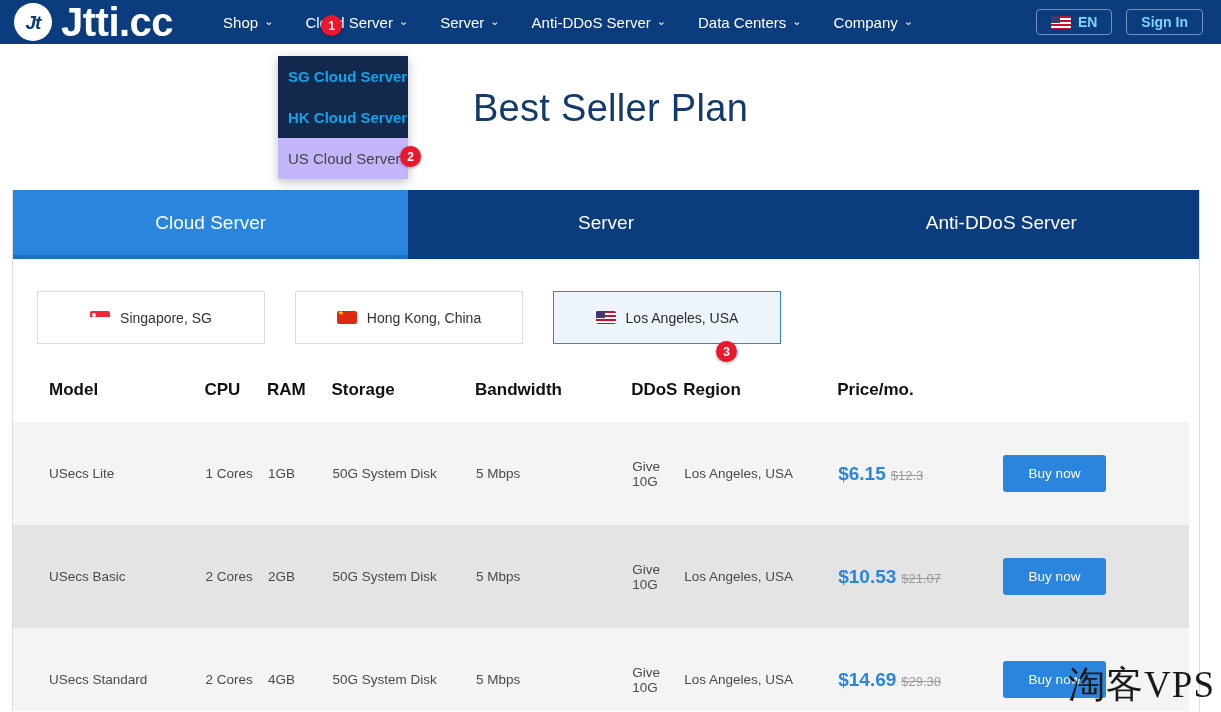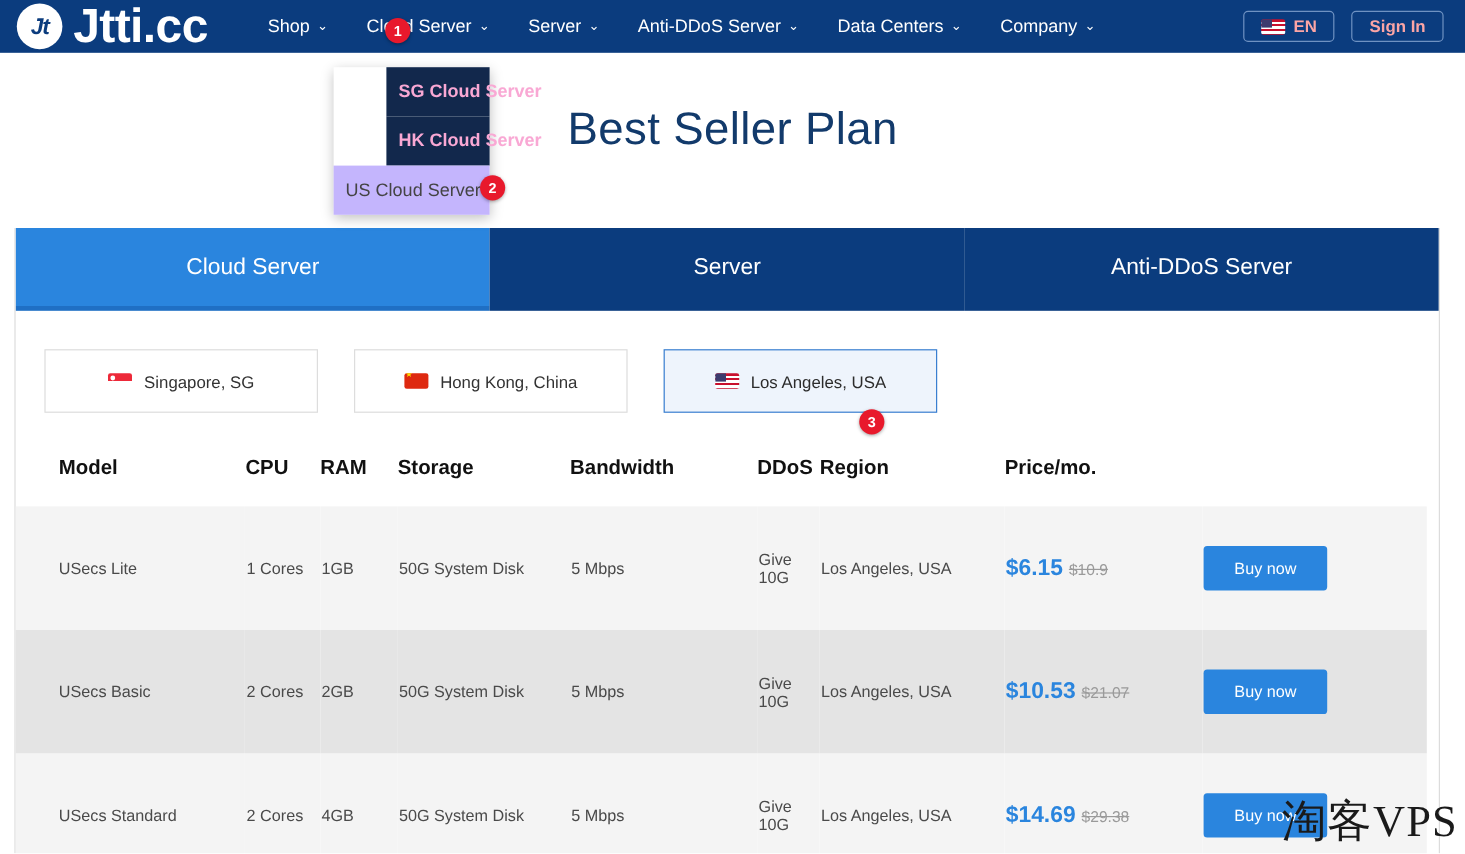--- a/index.html
+++ b/index.html
@@ -26,21 +26,21 @@
 
   .nav-items{display:flex;align-items:center;margin-left:34px;gap:0px;}
   .nav-item{
     color:#ffffff;font-size:15px;padding:6px 16px;
     display:flex;align-items:flex-start;gap:6px;white-space:nowrap;position:relative;
   }
   .caret{display:inline-block;font-size:11px;transform:translateY(1px);}
 
   .nav-right{margin-left:auto;display:flex;align-items:center;gap:14px;margin-right:18px;}
   .btn-outline{
-    border:1px solid #6f92c2;border-radius:4px;color:#fca5a5;
+    border:1px solid #6f92c2;border-radius:4px;color:#7dd3fc;
     font-size:14px;font-weight:bold;padding:4px 14px;
     display:flex;align-items:center;gap:7px;background:transparent;
   }
   .flag{
     width:20px;height:13px;border-radius:2px;display:inline-block;
     position:relative;overflow:hidden;flex:none;
   }
   .flag-us{
     background:repeating-linear-gradient(to bottom,#c8102e 0 2px,#ffffff 2px 4px);
   }
@@ -58,21 +58,21 @@
   }
 
   
   .dropdown{
     position:absolute;left:278px;top:56px;width:130px;z-index:40;
     box-shadow:0 3px 10px rgba(0,0,0,.25);background:#ffffff;
   }
   .dd-item{
     font-size:15px;padding:12px 10px;white-space:nowrap;position:relative;
   }
-  .dd-item.dark{background:#12284c;color:#f9a8d4;font-weight:bold;margin-left:44px;}
+  .dd-item.dark{background:#12284c;color:#0ea5e9;font-weight:bold;}
   .dd-item.light{background:#c4b5fd;color:#444444;}
 
   
   .badge{
     position:absolute;width:21px;height:21px;border-radius:50%;
     background:#e8192c;color:#fff;font-size:12px;font-weight:bold;
     display:flex;align-items:center;justify-content:center;
     box-shadow:0 1px 3px rgba(0,0,0,.35);z-index:60;
   }
   #badge1{left:321px;top:15px;}
@@ -254,21 +254,21 @@
     <tbody>
       <tr>
         <td class="c-model">USecs Lite</td>
         <td class="c-cpu">1 Cores</td>
         <td class="c-ram">1GB</td>
         <td class="c-storage">50G System Disk</td>
         <td class="c-bw">5 Mbps</td>
         <td class="c-ddos">Give 10G</td>
         <td class="c-region">Los Angeles, USA</td>
         <td class="c-price">
-          <span class="price-now">$6.15</span><span class="price-old">$10.9</span>
+          <span class="price-now">$6.15</span><span class="price-old">$12.3</span>
         </td>
         <td class="c-buy">
           <span class="buy-btn">Buy now</span>
         </td>
       </tr>
       <tr>
         <td class="c-model">USecs Basic</td>
         <td class="c-cpu">2 Cores</td>
         <td class="c-ram">2GB</td>
         <td class="c-storage">50G System Disk</td>

